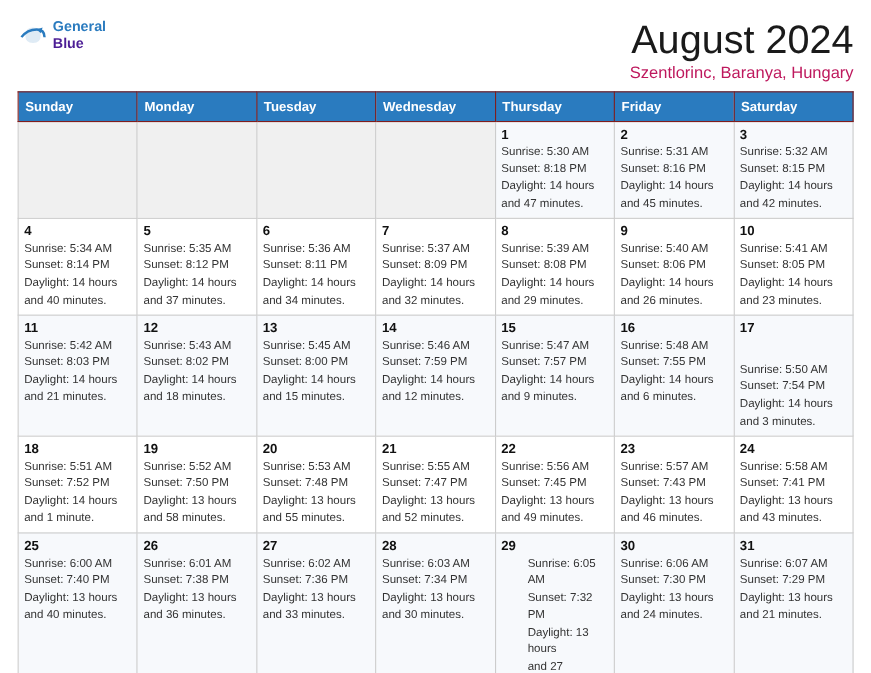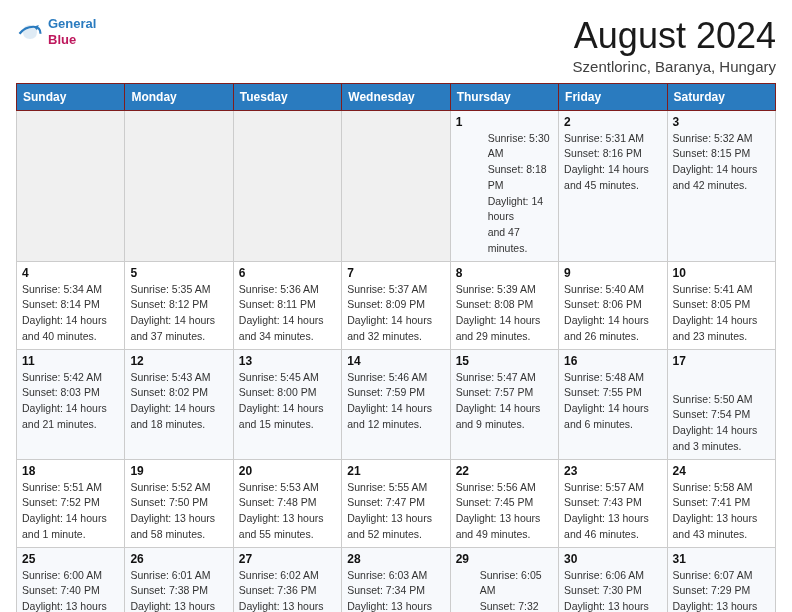--- a/index.html
+++ b/index.html
@@ -38,21 +38,21 @@
       text-align: right;
     }
     .month-title {
       font-size: 36px;
       font-weight: 300;
       color: #1a1a1a;
       line-height: 1.1;
     }
     .location-title {
       font-size: 15px;
-      color: #404040;
+      color: #be185d;
       margin-top: 2px;
     }
     table {
       width: 100%;
       border-collapse: collapse;
       font-size: 11px;
     }
     thead th {
       background: #2a7bbf;
       color: #fff;
@@ -98,21 +98,21 @@
 <div class="header">
   <div class="logo">
     <svg class="logo-icon" viewBox="0 0 32 32">
       <rect x="0" y="0" width="32" height="32" fill="white"></rect>
       <path d="M16 8 Q24 8 24 16 Q24 24 16 24 Q8 24 8 16 Q8 8 16 8 Z" fill="#2a7bbf" opacity="0.15"></path>
       <path d="M4 18 Q10 10 20 10 Q28 10 28 18" stroke="#2a7bbf" stroke-width="2.5" fill="none"></path>
       <path d="M20 10 L26 8 L24 14 Z" fill="#2a7bbf"></path>
     </svg>
     <div class="logo-text">
       <div><span>General</span></div>
-      <div><span style="color:#be185d">Blue</span></div>
+      <div><span style="color:#4c1d95">Blue</span></div>
     </div>
   </div>
   <div class="title-block">
     <div class="month-title">August 2024</div>
     <div class="location-title">Szentlorinc, Baranya, Hungary</div>
   </div>
 </div>
 
 <table>
   <thead>
@@ -127,21 +127,21 @@
       </tr>
   </thead>
   <tbody id="calendar-body">
   <tr>
         <td class="empty-cell"></td>
         <td class="empty-cell"></td>
         <td class="empty-cell"></td>
         <td class="empty-cell"></td>
         <td>
           <span class="day-number">1</span>
-          <div class="day-info" style="white-space: pre-line; margin-left: 32px;">Sunrise: 5:30 AM
+          <div class="day-info" style="white-space: pre-line;">Sunrise: 5:30 AM
 Sunset: 8:18 PM
 Daylight: 14 hours
 and 47 minutes.</div>
         </td>
         <td>
           <span class="day-number">2</span>
           <div class="day-info" style="white-space: pre-line;">Sunrise: 5:31 AM
 Sunset: 8:16 PM
 Daylight: 14 hours
 and 45 minutes.</div>

